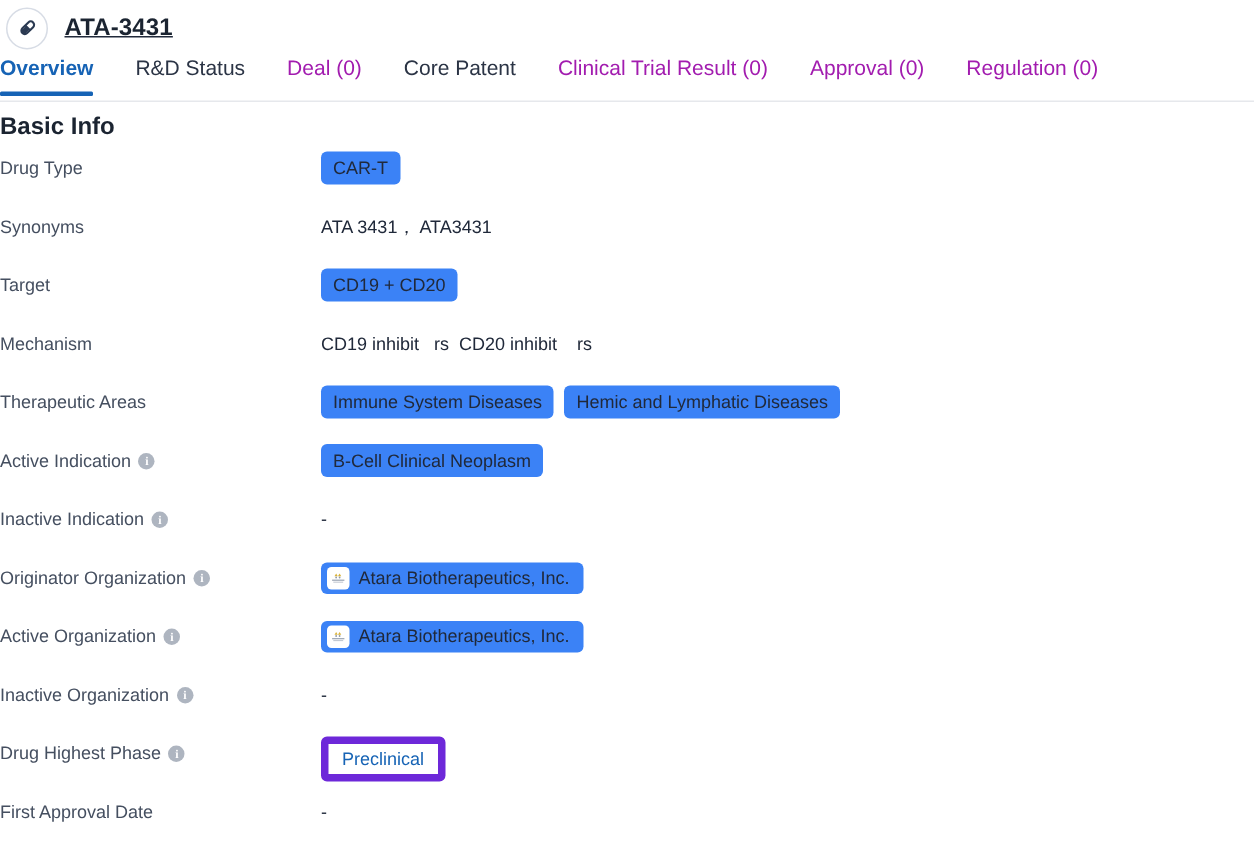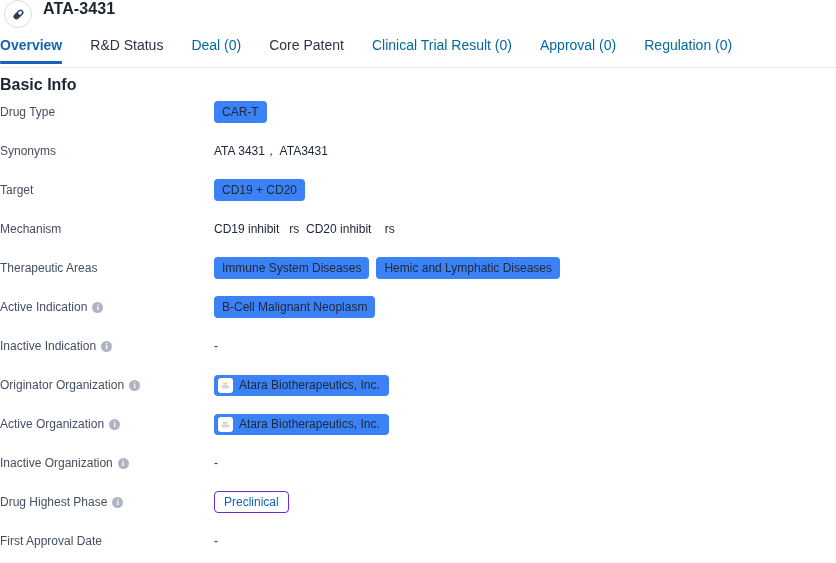--- a/index.html
+++ b/index.html
@@ -12,22 +12,24 @@
     background: #ffffff;
     font-family: "Liberation Sans", sans-serif;
     color: #20293a;
     overflow: hidden;
   }
 
   
   .header {
     height: 37px;
     display: flex;
+    align-items: center;
     padding-left: 4px;
     box-sizing: border-box;
+    text-decoration: underline;
   }
   .drug-icon {
     width: 26px;
     height: 26px;
     border-radius: 50%;
     border: 1px solid #d7dce5;
     background: #ffffff;
     display: flex;
     align-items: center;
     justify-content: center;
@@ -64,21 +66,21 @@
     font-size: 14px;
     line-height: 13px;
     padding: 2px 0 12px 0;
     margin-right: 28px;
     white-space: nowrap;
     color: #2b3445;
     cursor: pointer;
     z-index: 1;
   }
   .tab.dim {
-    color: #0369a1;
+    color: #a21caf;
   }
   .tab.active {
     color: #1663b5;
     font-weight: bold;
   }
   .tab.active::after {
     content: "";
     position: absolute;
     left: 0;
     right: 0;
@@ -163,21 +165,21 @@
     border-radius: 3px;
     background: #ffffff;
     flex: none;
     display: flex;
     align-items: center;
     justify-content: center;
     overflow: hidden;
   }
   .chip-outline {
     background: #ffffff;
-    border: 1px solid #6d28d9;
+    border: 5px solid #6d28d9;
     border-radius: 4px;
     color: #1663b5;
     padding: 3px 9px;
     font-size: 12px;
     line-height: 14px;
   }
   .plain-value {
     font-size: 12px;
     color: #20293a;
     line-height: 16px;
@@ -258,21 +260,21 @@
           <span class="chip">Immune System Diseases</span>
           <span class="chip">Hemic and Lymphatic Diseases</span>
         </div>
       </div>
       <div class="row">
         <div class="row-label">
           <span>Active Indication</span>
           <span class="info-icon">i</span>
         </div>
         <div class="row-value">
-          <span class="chip">B-Cell Malignant Neoplasm</span>
+          <span class="chip">B-Cell Clinical Neoplasm</span>
         </div>
       </div>
       <div class="row">
         <div class="row-label">
           <span>Inactive Indication</span>
           <span class="info-icon">i</span>
         </div>
         <div class="row-value">
           <span class="dash-value">-</span>
         </div>

